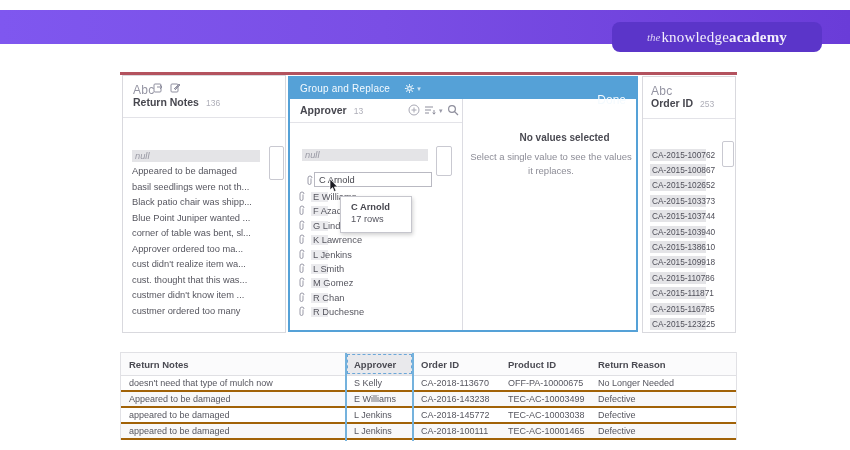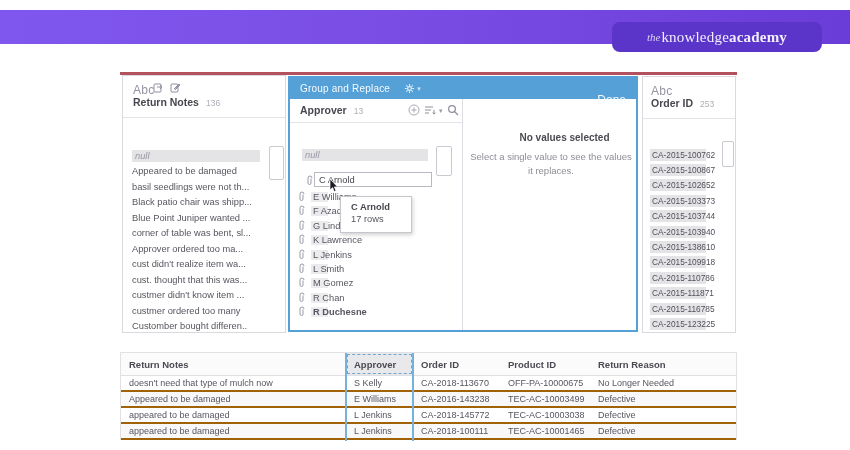--- a/index.html
+++ b/index.html
@@ -127,21 +127,20 @@
       <div class="pv-row">Appeared to be damaged</div>
       <div class="pv-row">basil seedlings were not th...</div>
       <div class="pv-row">Black patio chair was shipp...</div>
       <div class="pv-row">Blue Point Juniper wanted ...</div>
       <div class="pv-row">corner of table was bent, sl...</div>
       <div class="pv-row">Approver ordered too ma...</div>
       <div class="pv-row">cust didn't realize item wa...</div>
       <div class="pv-row">cust. thought that this was...</div>
       <div class="pv-row">custmer didn't know item ...</div>
       <div class="pv-row">custmer ordered too many</div>
-      <div class="pv-row">Customber bought differen..</div>
     </div>
   </div>
 
   <div class="dialog">
     <div class="dlg-header">
       <span class="dlg-title">Group and Replace</span>
       <span class="dlg-gear">
         <svg width="11" height="11" viewBox="0 0 12 12">
           <circle cx="6" cy="6" r="2" fill="none" stroke="#eaf4fb" stroke-width="1.2"></circle>
           <path d="M6 1v2 M6 9v2 M1 6h2 M9 6h2 M2.5 2.5l1.4 1.4 M8.1 8.1l1.4 1.4 M9.5 2.5L8.1 3.9 M3.9 8.1L2.5 9.5" stroke="#eaf4fb" stroke-width="1.1"></path>
@@ -250,21 +249,21 @@
         <span class="grp-name">M Gomez</span>
       </div>
     <div class="grp-row" style="top:213px;">
         <span class="clip">
           <svg width="8" height="11" viewBox="0 0 8 11">
             <path d="M6 3a2 2 0 0 0-4 0v5a1.5 1.5 0 0 0 3 0V3.5" fill="none" stroke="#9a9aa8"></path>
           </svg>
         </span>
         <span class="grp-name">R Chan</span>
       </div>
-    <div class="grp-row" style="top:227px;font-weight:bold;">
+    <div class="grp-row" style="top:227px;">
         <span class="clip">
           <svg width="8" height="11" viewBox="0 0 8 11">
             <path d="M6 3a2 2 0 0 0-4 0v5a1.5 1.5 0 0 0 3 0V3.5" fill="none" stroke="#9a9aa8"></path>
           </svg>
         </span>
         <span class="grp-name">R Duchesne</span>
       </div>
 
     <div class="tooltip">
       <div class="tip-title">C Arnold</div>

